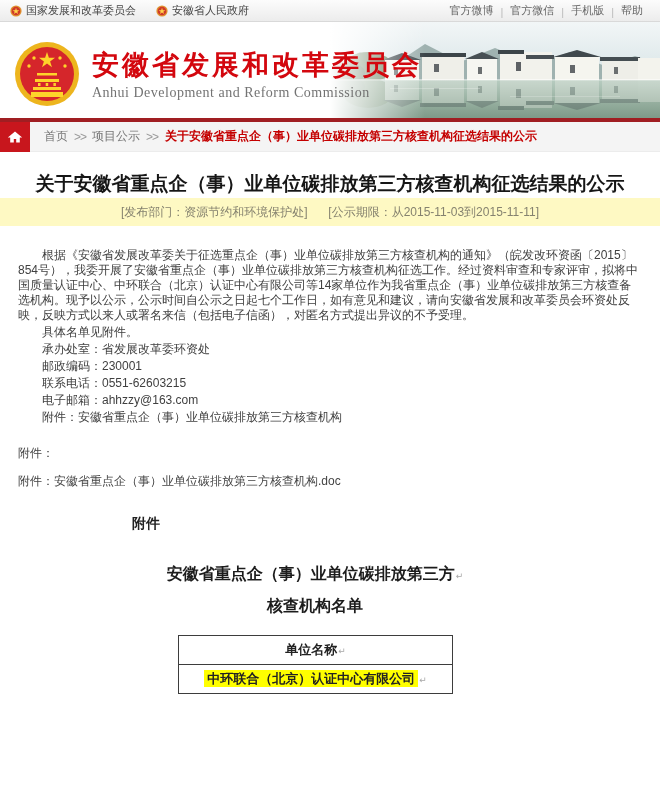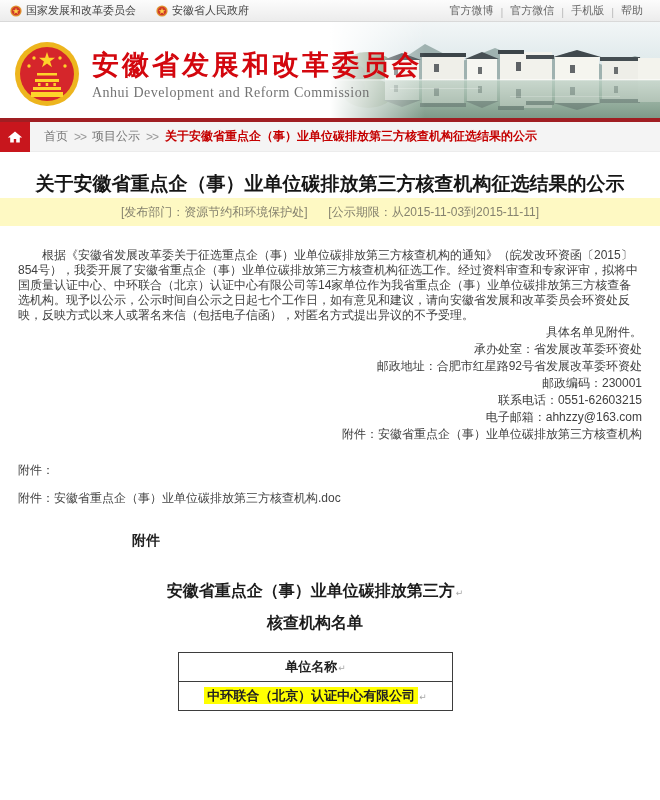--- a/index.html
+++ b/index.html
@@ -51,21 +51,21 @@
     text-align:center; margin:18px 20px 0; line-height:28px;
   }
   .meta-bar {
     height:28px; line-height:28px;
     background:#fef9c3; text-align:center; font-size:12px; color:#85826f;
   }
   .meta-gap { display:inline-block; width:14px; }
 
   .article-body { padding:22px 18px 0; font-size:12px; color:#404040; }
   .par { margin:0; text-indent:2em; line-height:15px; }
-  .par + .par { margin-top:2px;text-align:right; }
+  .par + .par { margin-top:2px; }
 
   .attach-block { margin-top:18px; }
   .attach-line { margin:0 0 8px; line-height:20px; color:#444; font-size:12px; display:block; }
   a.attach-line { color:#444; }
 
   
   .doc-preview { margin-top:24px; color:#1c1c1c; }
   .doc-heading { margin-left:132px; font-weight:bold; font-size:14px; color:#222; }
   .doc-title {
     margin-top:26px; text-align:center; font-size:16px; font-weight:bold;
@@ -214,21 +214,20 @@
     <div class="meta-bar">
       <span>[发布部门：资源节约和环境保护处]</span>
       <span class="meta-gap"></span>
       <span>[公示期限：从2015-11-03到2015-11-11]</span>
     </div>
 
     <div class="article-body">
       <p class="par">根据《安徽省发展改革委关于征选重点企（事）业单位碳排放第三方核查机构的通知》（皖发改环资函〔2015〕854号），我委开展了安徽省重点企（事）业单位碳排放第三方核查机构征选工作。经过资料审查和专家评审，拟将中国质量认证中心、中环联合（北京）认证中心有限公司等14家单位作为我省重点企（事）业单位碳排放第三方核查备选机构。现予以公示，公示时间自公示之日起七个工作日，如有意见和建议，请向安徽省发展和改革委员会环资处反映，反映方式以来人或署名来信（包括电子信函），对匿名方式提出异议的不予受理。</p>
       <p class="par">具体名单见附件。</p>
       <p class="par">承办处室：省发展改革委环资处</p>
-      <p class="par">邮政地址：合肥市红星路92号省发展改革委环资处</p>
       <p class="par">邮政编码：230001</p>
       <p class="par">联系电话：0551-62603215</p>
       <p class="par">电子邮箱：ahhzzy@163.com</p>
       <p class="par">附件：安徽省重点企（事）业单位碳排放第三方核查机构</p>
 
       <div class="attach-block">
         <span class="attach-line">附件：</span>
         <a class="attach-line">附件：安徽省重点企（事）业单位碳排放第三方核查机构.doc</a>
       </div>
     </div>

